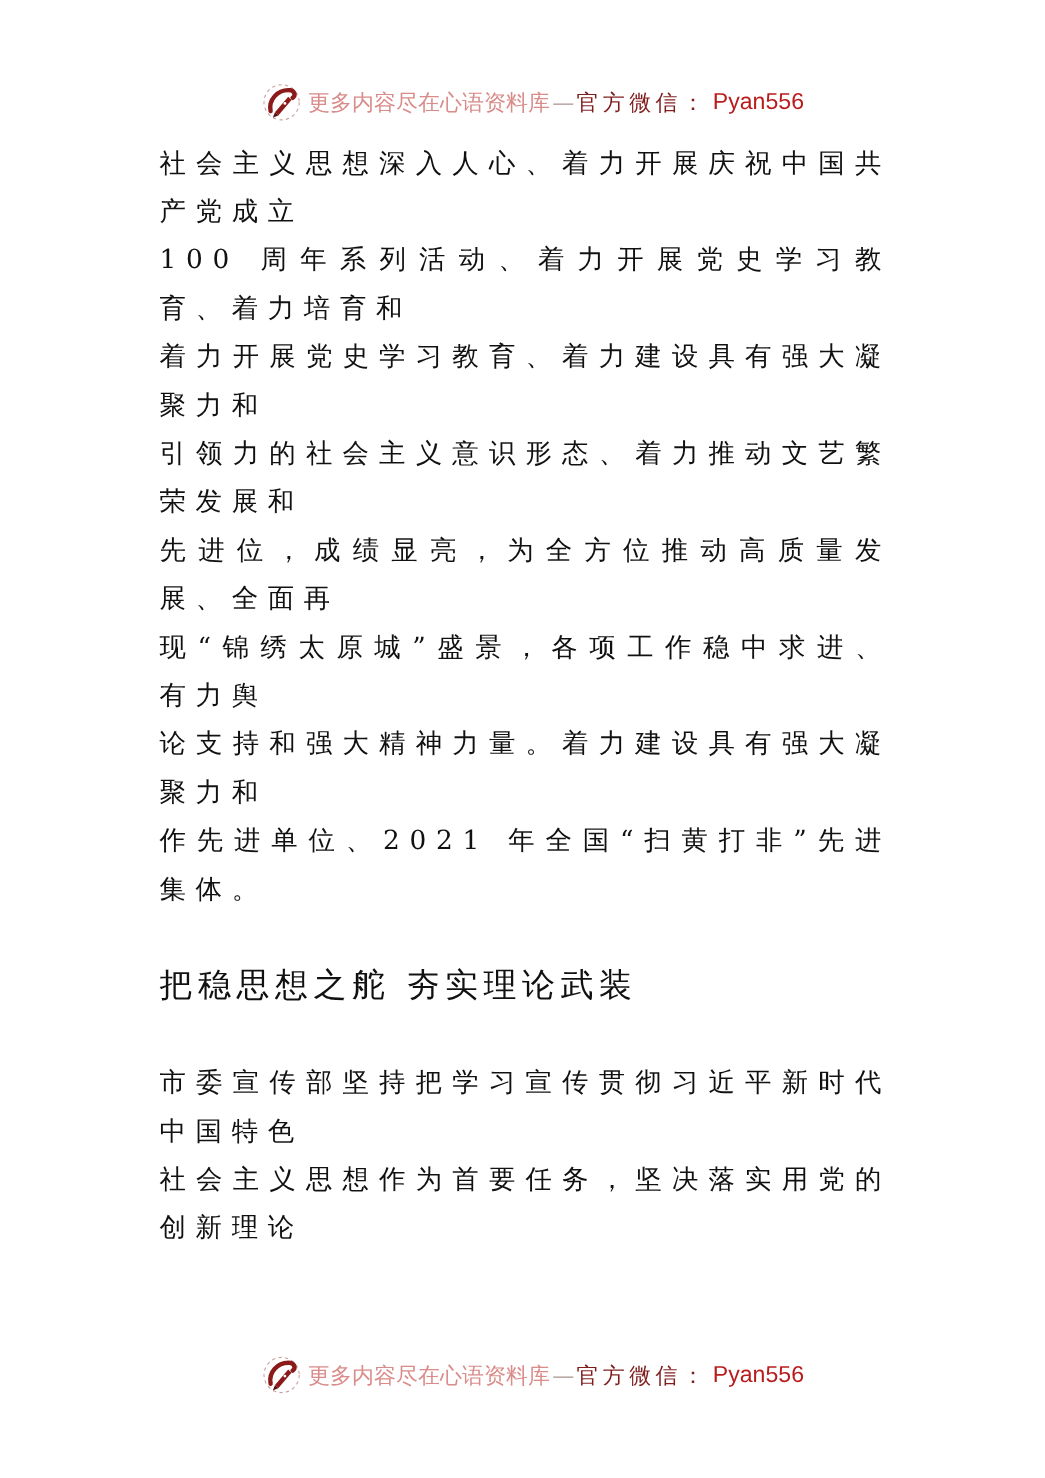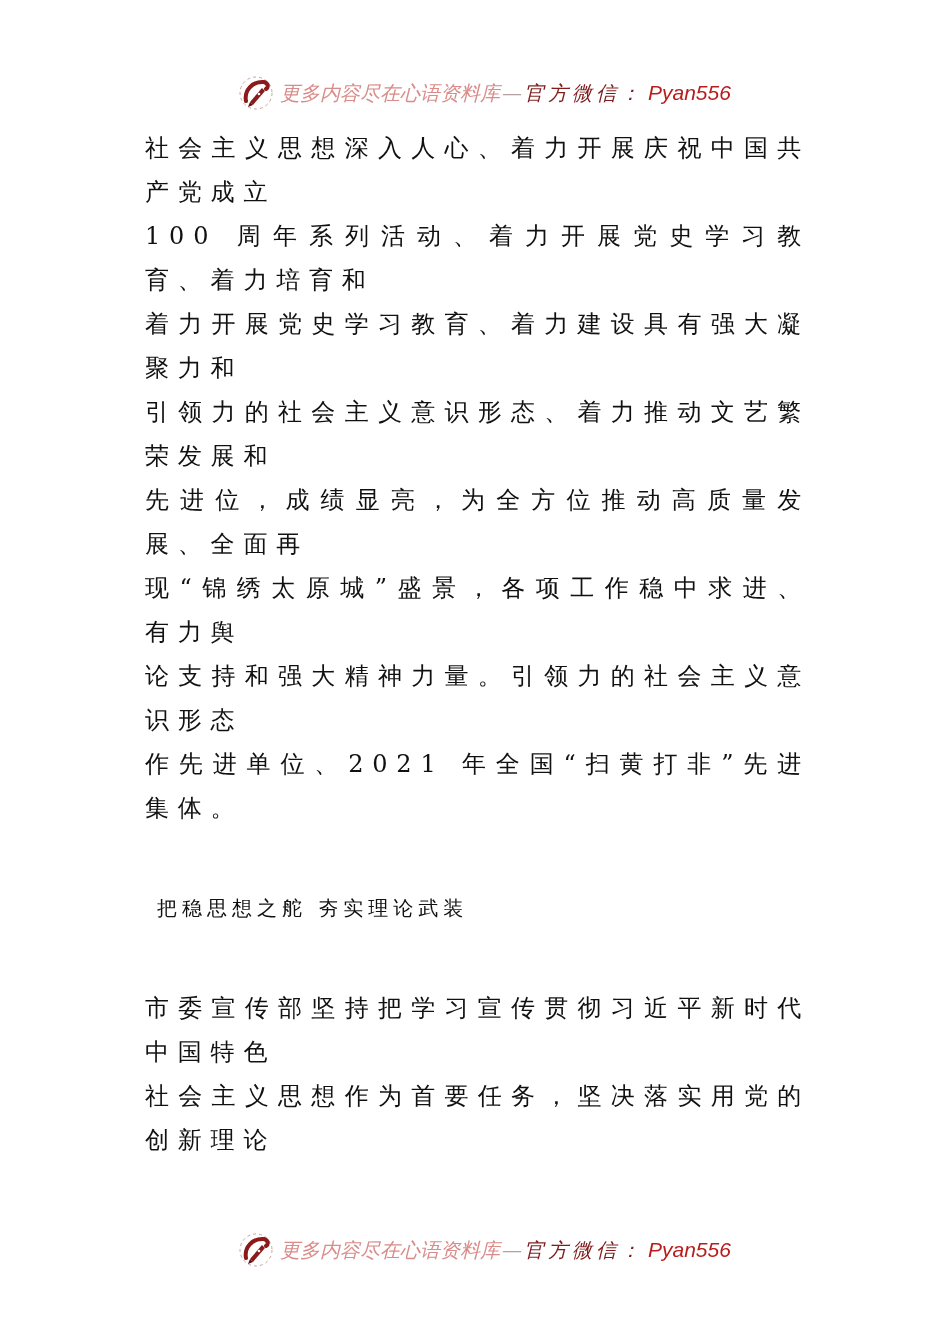--- a/index.html
+++ b/index.html
@@ -15,21 +15,20 @@
       font-family: "DejaVu Serif", "Liberation Serif", serif;
       color: #111111;
     }
     .banner {
       position: absolute;
       left: 238px;
       height: 40px;
       display: flex;
       align-items: center;
       white-space: nowrap;
-      font-style: italic;
     }
     .banner-top { top: 73px; }
     .banner-bottom { top: 1230px; }
     .banner .logo {
       width: 36px;
       height: 36px;
       margin-right: 6px;
       display: inline-block;
     }
     .banner .promo {
@@ -66,22 +65,22 @@
       font-size: 24px;
       line-height: 44px;
       letter-spacing: 8.8px;
       text-align: justify;
       word-break: break-all;
     }
     .gap {
       height: 44px;
     }
     .heading {
-      margin: 12px;
-      font-size: 20px;
+      margin: 0;
+      font-size: 30px;
       line-height: 44px;
       letter-spacing: 5px;
     }
   </style>
 </head>
 <body>
 
 <div class="banner banner-top">
   <span class="logo">
     <svg width="36" height="36" viewBox="0 0 36 36">
@@ -100,21 +99,21 @@
 
 <div class="page">
 
   <div class="para">
     <div>社会主义思想深入人心、着力开展庆祝中国共产党成立</div>
     <div>100 周年系列活动、着力开展党史学习教育、着力培育和</div>
     <div>着力开展党史学习教育、着力建设具有强大凝聚力和</div>
     <div>引领力的社会主义意识形态、着力推动文艺繁荣发展和</div>
     <div>先进位，成绩显亮，为全方位推动高质量发展、全面再</div>
     <div>现“锦绣太原城”盛景，各项工作稳中求进、有力舆</div>
-    <div>论支持和强大精神力量。引领力的社会主义意识形态</div>
+    <div>论支持和强大精神力量。着力建设具有强大凝聚力和</div>
     <div>作先进单位、2021 年全国“扫黄打非”先进集体。</div>
   </div>
 
   <div class="gap"></div>
 
   <div class="heading">把稳思想之舵 夯实理论武装</div>
 
   <div class="gap"></div>
 
   <div class="para">

